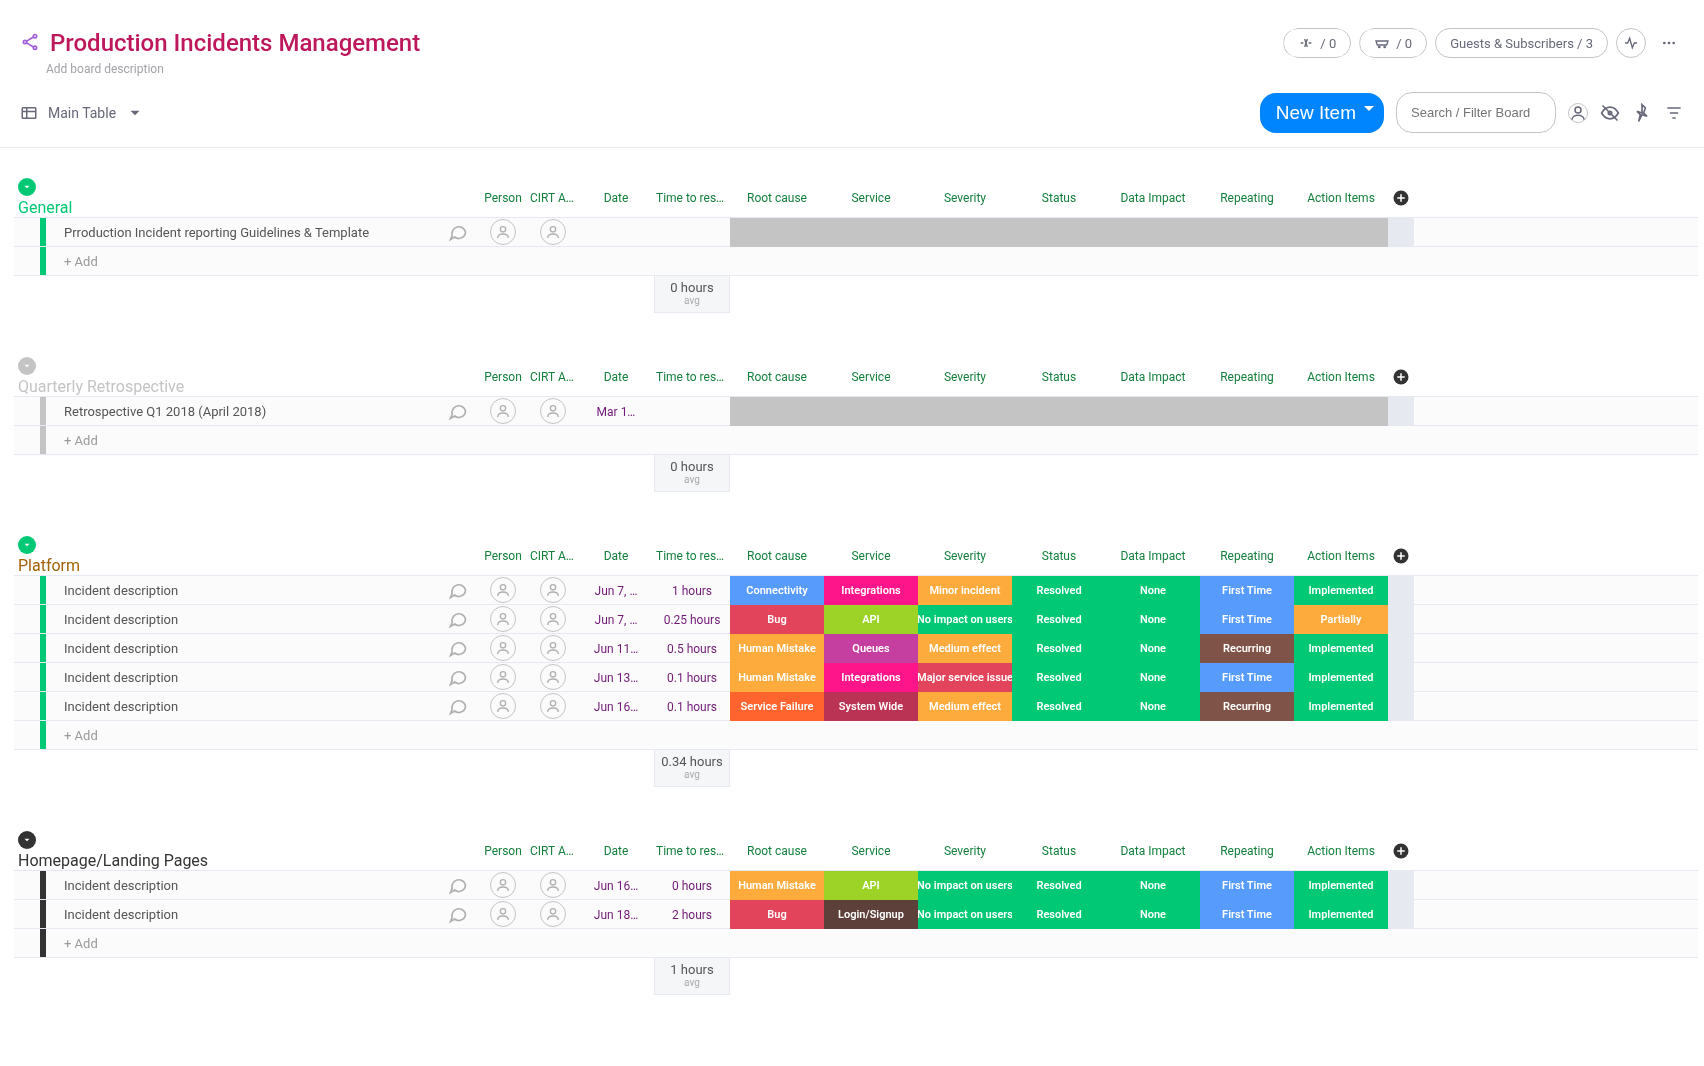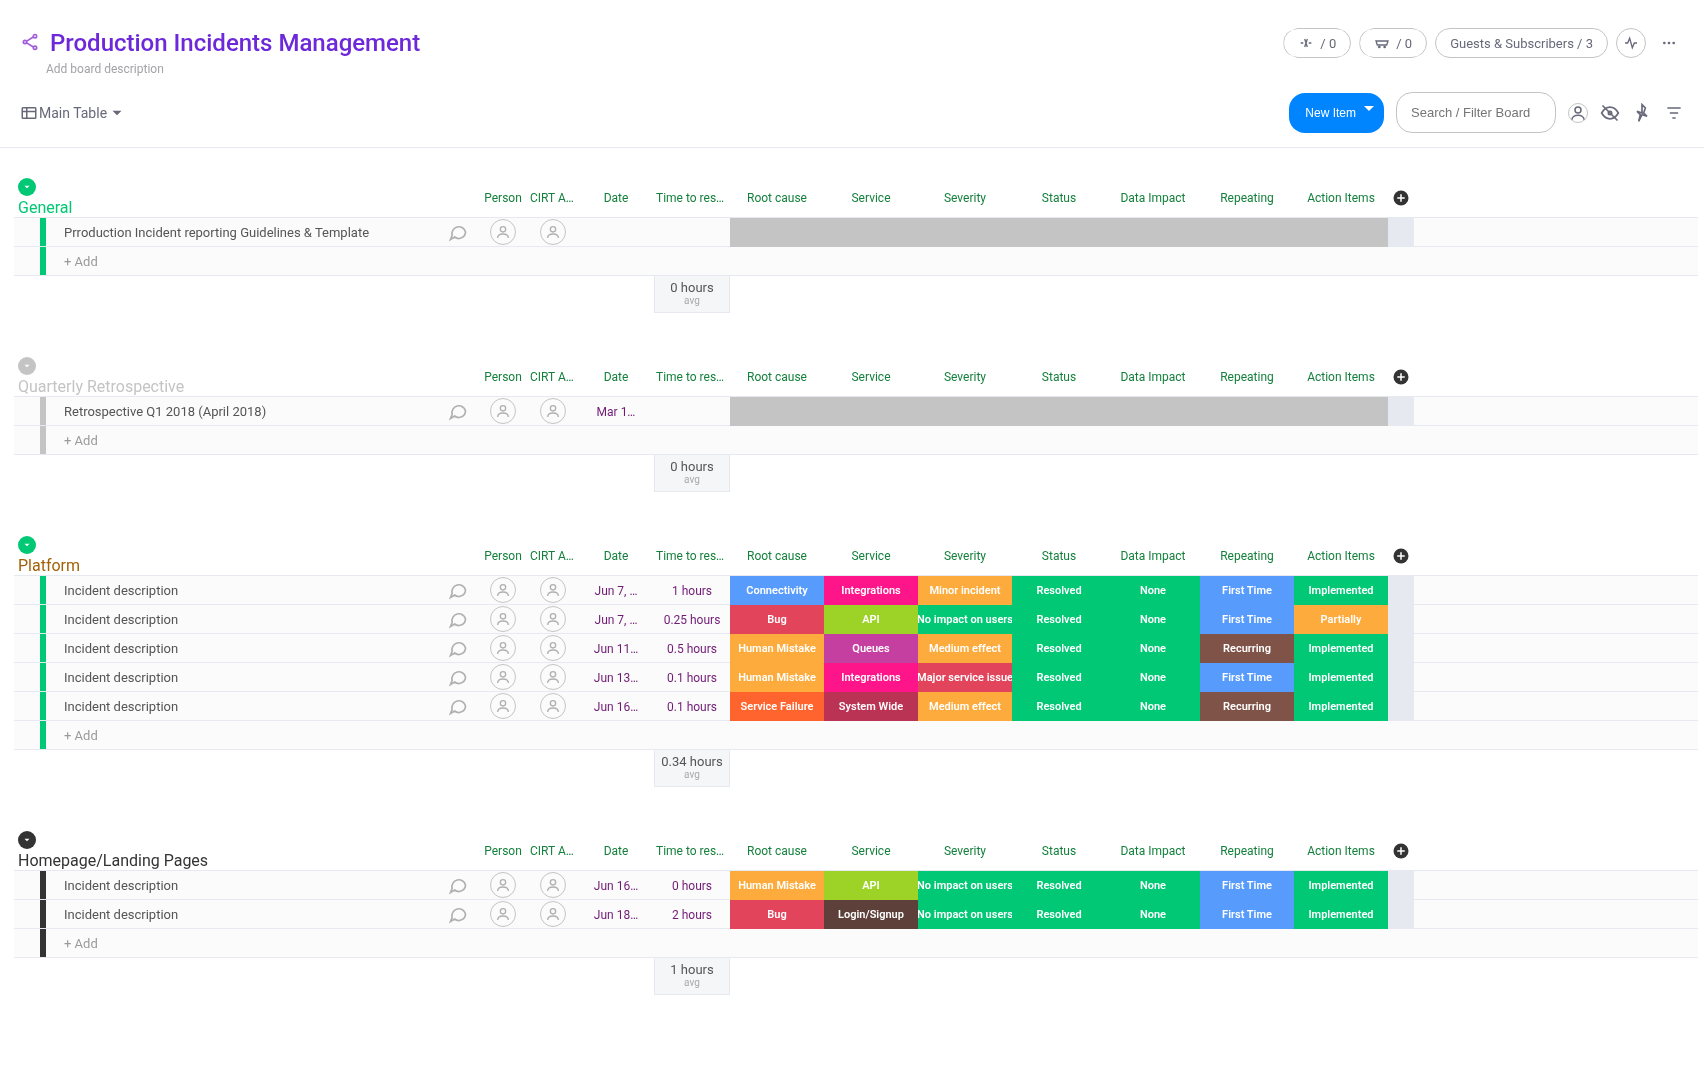--- a/index.html
+++ b/index.html
@@ -3,36 +3,36 @@
 <meta charset="utf-8">
 <style>
 * { box-sizing: border-box; margin: 0; padding: 0; }
 html, body { font-family: -apple-system, BlinkMacSystemFont, "Segoe UI", Roboto, Arial, sans-serif; font-size: 13px; color: #323338; background: #fff; width: 1704px; }
 
 
 .board-header { padding: 28px 20px 10px 20px; }
 .title-row { display: flex; align-items: center; justify-content: space-between; }
 .title-left { display: flex; align-items: center; gap: 10px; }
 .share-icon svg { width: 20px; height: 20px; }
-h1.board-title { font-size: 24px; font-weight: 500; color:#6d28d9; }
+h1.board-title { font-size: 24px; font-weight: 500; color:#be185d; }
 .board-desc { font-size: 12px; color:#a3a3a8; margin: 4px 0 0 26px; }
 
 .title-right { display:flex; align-items:center; gap:8px; }
 .pill { display:flex; align-items:center; gap:6px; height:30px; padding:0 14px; border:1px solid #c4c4c4; border-radius:18px; font-size:13px; color:#676879; cursor:pointer; background:#fff; position:relative; }
 .oct { clip-path: polygon(20% 0, 80% 0, 100% 20%, 100% 80%, 80% 100%, 20% 100%, 0 80%, 0 20%); }
 .icon-circ { width:30px; height:30px; display:flex; align-items:center; justify-content:center; color:#676879; cursor:pointer; }
 .icon-circ.bord { border:1px solid #c4c4c4; border-radius:50%; }
 .mini-ico { width:16px; height:16px; }
 
 
 .toolbar { display:flex; align-items:center; justify-content:space-between; padding:6px 20px 14px 20px; border-bottom:1px solid #e6e9ef; }
-.tool-left { display:flex; align-items:center; gap:1px; color:#676879; font-size:14px; }
+.tool-left { display:flex; align-items:center; gap:10px; color:#676879; font-size:14px; }
 .tool-left svg { width:18px; height:18px; }
 .tool-right { display:flex; align-items:center; gap:12px; }
-.btn-new { background:#0085ff; color:#fff; border:none; border-radius:16px; height:40px; padding:0 28px 0 16px; font-size:12px; font-weight:500; position:relative; cursor:pointer; display:flex; align-items:center; }
+.btn-new { background:#0085ff; color:#fff; border:none; border-radius:16px; height:40px; padding:0 28px 0 16px; font-size:19px; font-weight:500; position:relative; cursor:pointer; display:flex; align-items:center; }
 .btn-new::after { content:""; border-left:5px solid transparent; border-right:5px solid transparent; border-top:5px solid #fff; position:absolute; right:10px; top:13px; }
 .search-input { height:41px; width:160px; border:1px solid #c4c4c4; border-radius:16px; padding:0 14px; font-size:13px; color:#676879; }
 .tool-ico { width:20px; height:20px; color:#676879; cursor:pointer; display:flex; align-items:center; justify-content:center; }
 
 
 .groups { padding: 30px 6px 20px 14px; }
 .group { margin-bottom: 44px; }
 .group-head { display:flex; align-items:flex-end; }
 .coll-btn { width:18px; height:18px; border-radius:50%; display:inline-flex;align-items:center;justify-content:center; margin-right:6px; margin-bottom:2px; }
 .coll-btn svg{ width:10px; height:10px; fill:#fff;}

